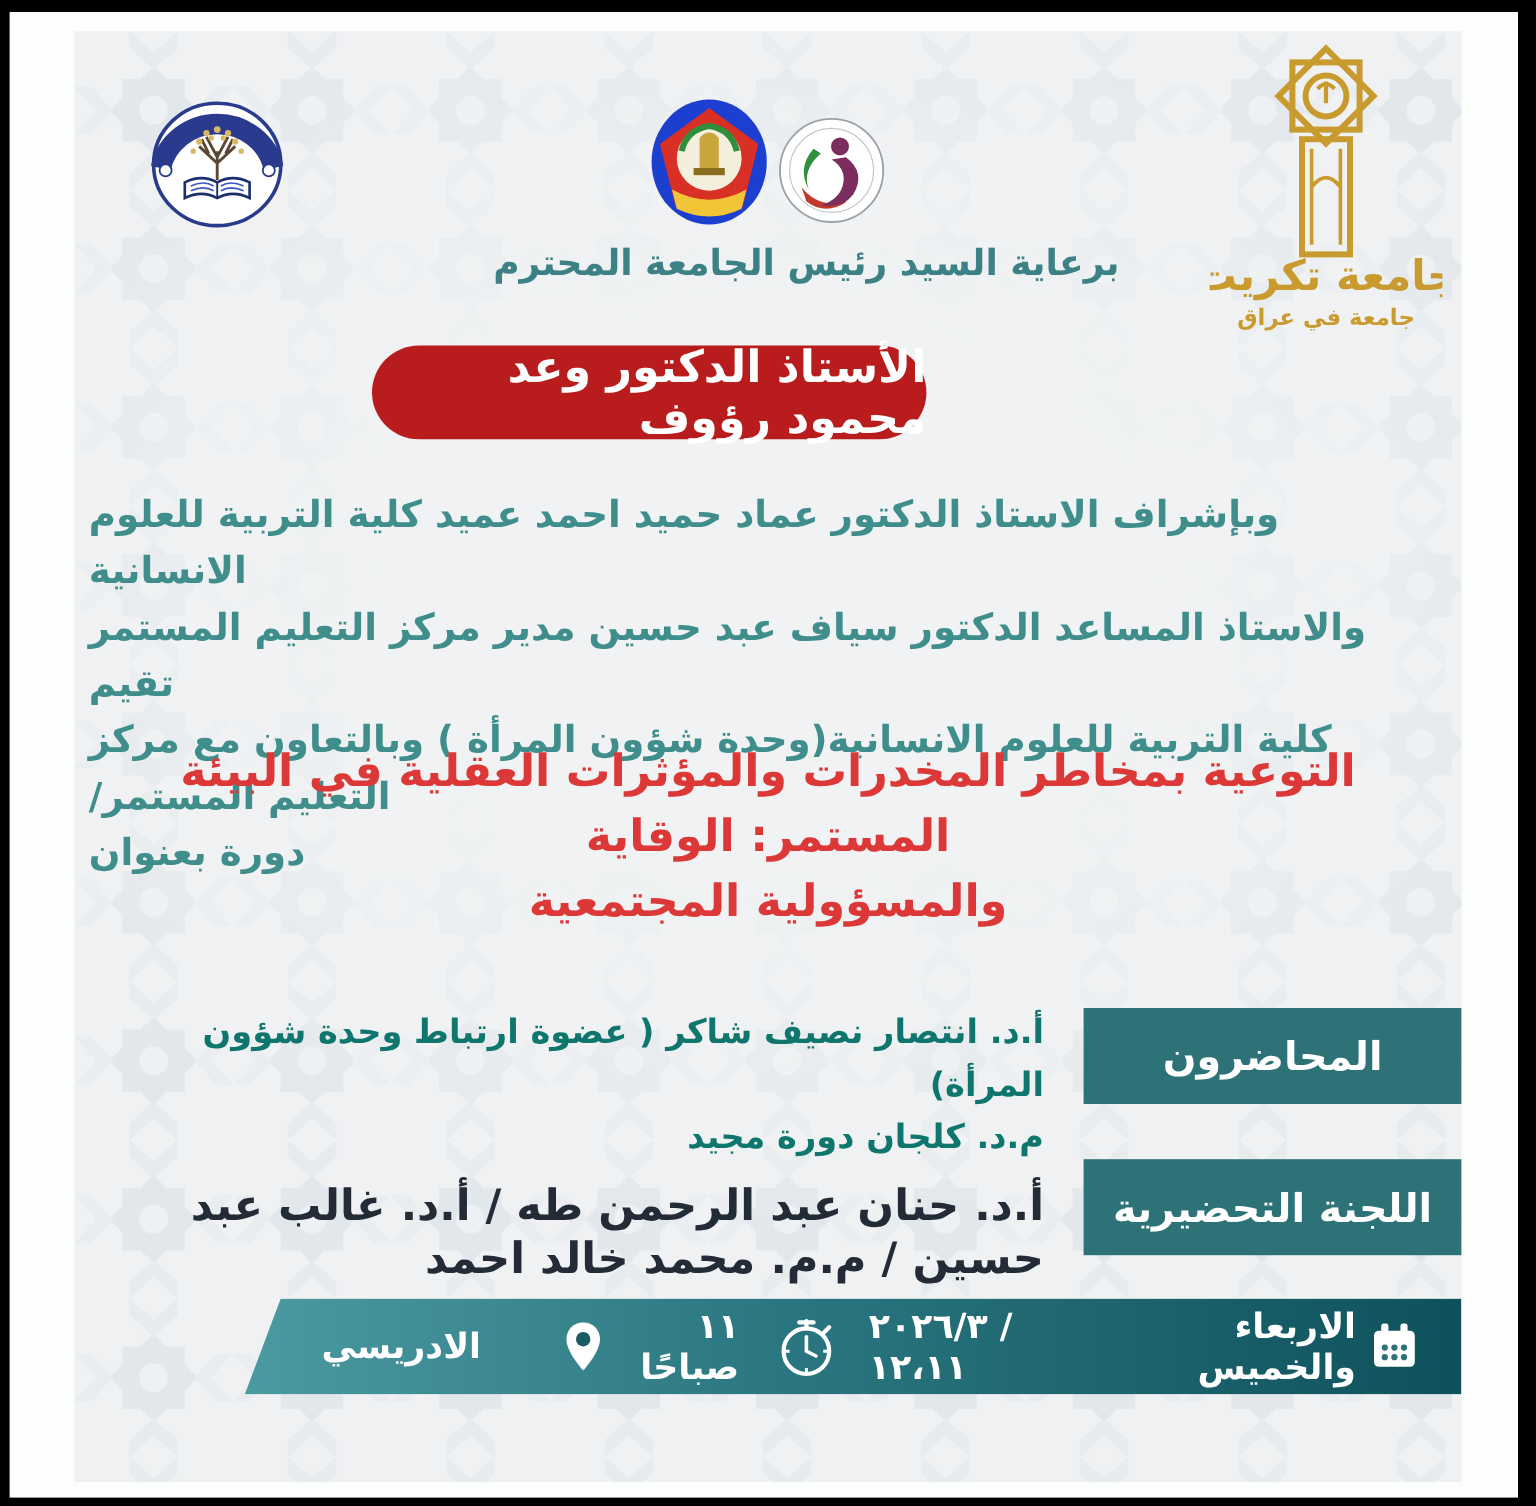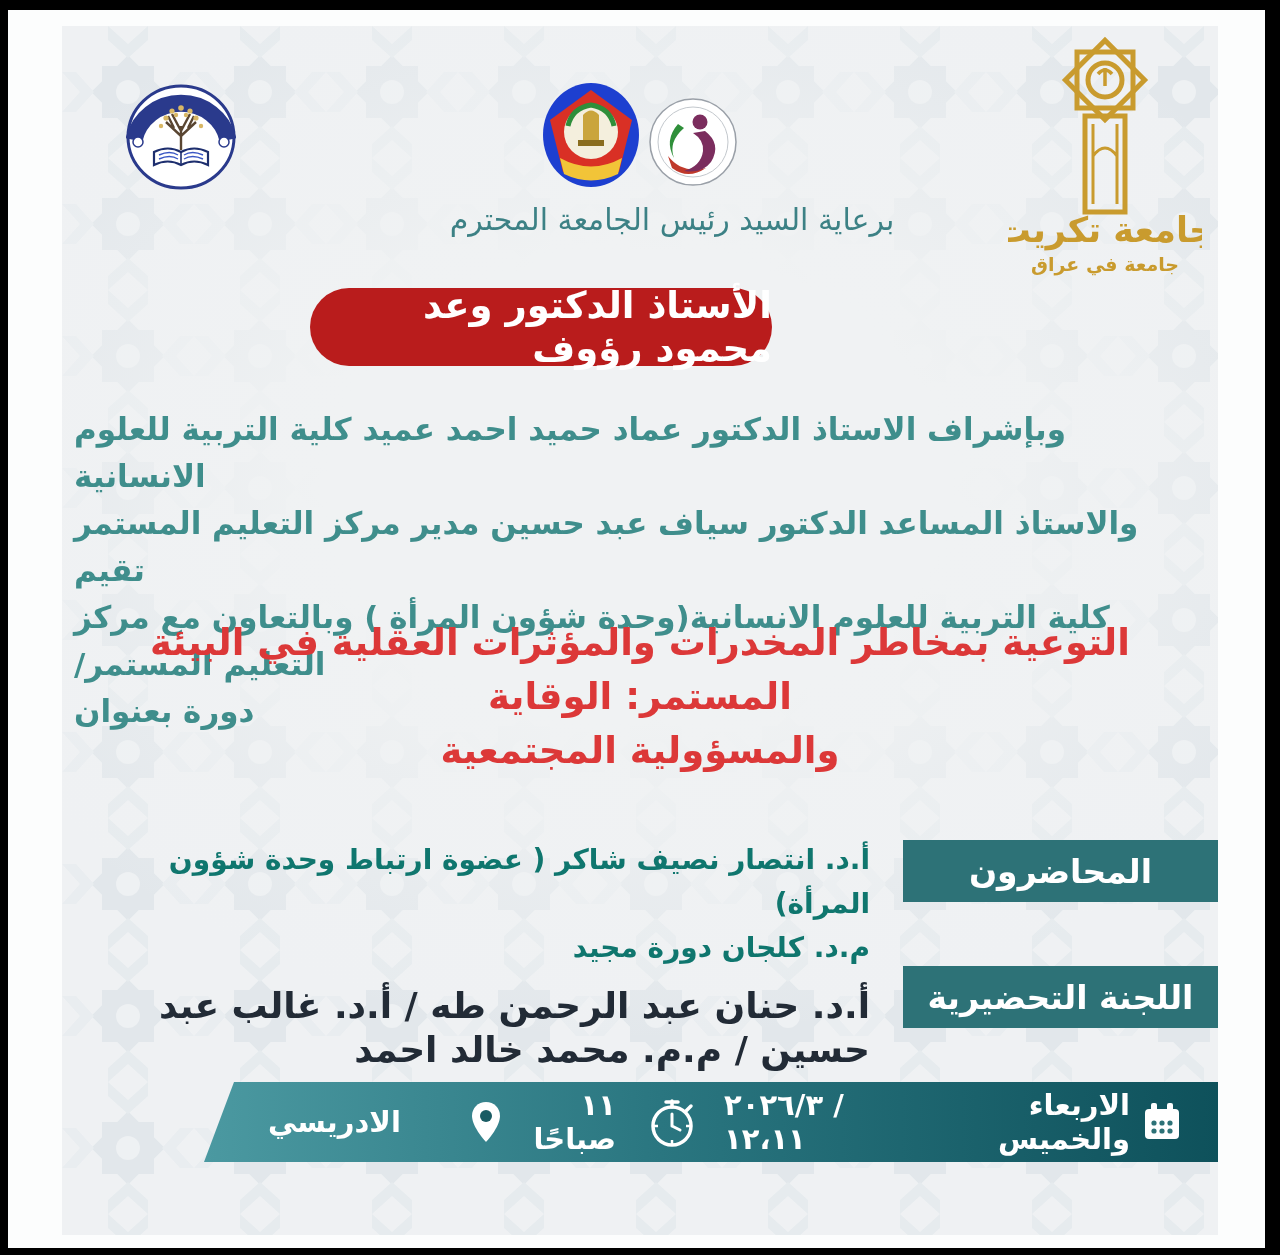--- a/index.html
+++ b/index.html
@@ -6,29 +6,29 @@
   .stage{position:relative;width:1280px;height:1255px;background:#000;overflow:hidden;
          font-family:"DejaVu Sans",sans-serif;}
   .frame{position:absolute;left:8px;top:10px;right:15px;bottom:7px;background:#fcfdfd;}
   .card{position:absolute;left:54px;top:16px;width:1156px;height:1209px;background:#eff1f3;overflow:hidden;}
   .bg-pattern{position:absolute;left:0;top:0;width:100%;height:100%;display:block;}
   .bg-fade{position:absolute;left:0;top:0;width:100%;height:100%;
            background:radial-gradient(ellipse 64% 46% at 50% 38%, rgba(240,242,243,1) 42%, rgba(240,242,243,0) 100%);}
   .abs{position:absolute;}
 
   .patronage{top:176px;left:64px;right:0;text-align:center;color:#3c8185;
-             font-size:30px;font-weight:normal;}
+             font-size:30px;font-weight:bold;}
   .pill{left:248px;top:262px;width:462px;height:78px;border-radius:40px;background:#b91c1c;
         display:flex;align-items:center;justify-content:center;color:#fff;font-size:37px;font-weight:bold;}
   .intro{top:380px;left:12px;right:12px;text-align:left;color:#3f8e8c;
          font-size:31px;font-weight:bold;line-height:47px;}
   .course-title{top:590px;left:30px;right:30px;text-align:center;color:#dc3838;
                 font-size:37px;font-weight:bold;line-height:54px;}
 
-  .label-box{left:841px;right:0;height:62px;background:#2d7277;color:#fff;
+  .label-box{left:841px;right:0;height:80px;background:#2d7277;color:#fff;
              display:flex;align-items:center;justify-content:center;
              font-size:33px;font-weight:bold;}
   .lect-label{top:814px;}
   .comm-label{top:940px;}
   .names{top:812px;right:348px;left:40px;text-align:right;color:#0f766e;
          font-size:28px;font-weight:bold;line-height:44px;}
   .committee-line{top:958px;right:348px;left:40px;text-align:right;color:#222b36;
                   font-size:36px;font-weight:bold;line-height:44px;}
 
   .ribbon{left:142px;right:0;top:1056px;height:80px;

